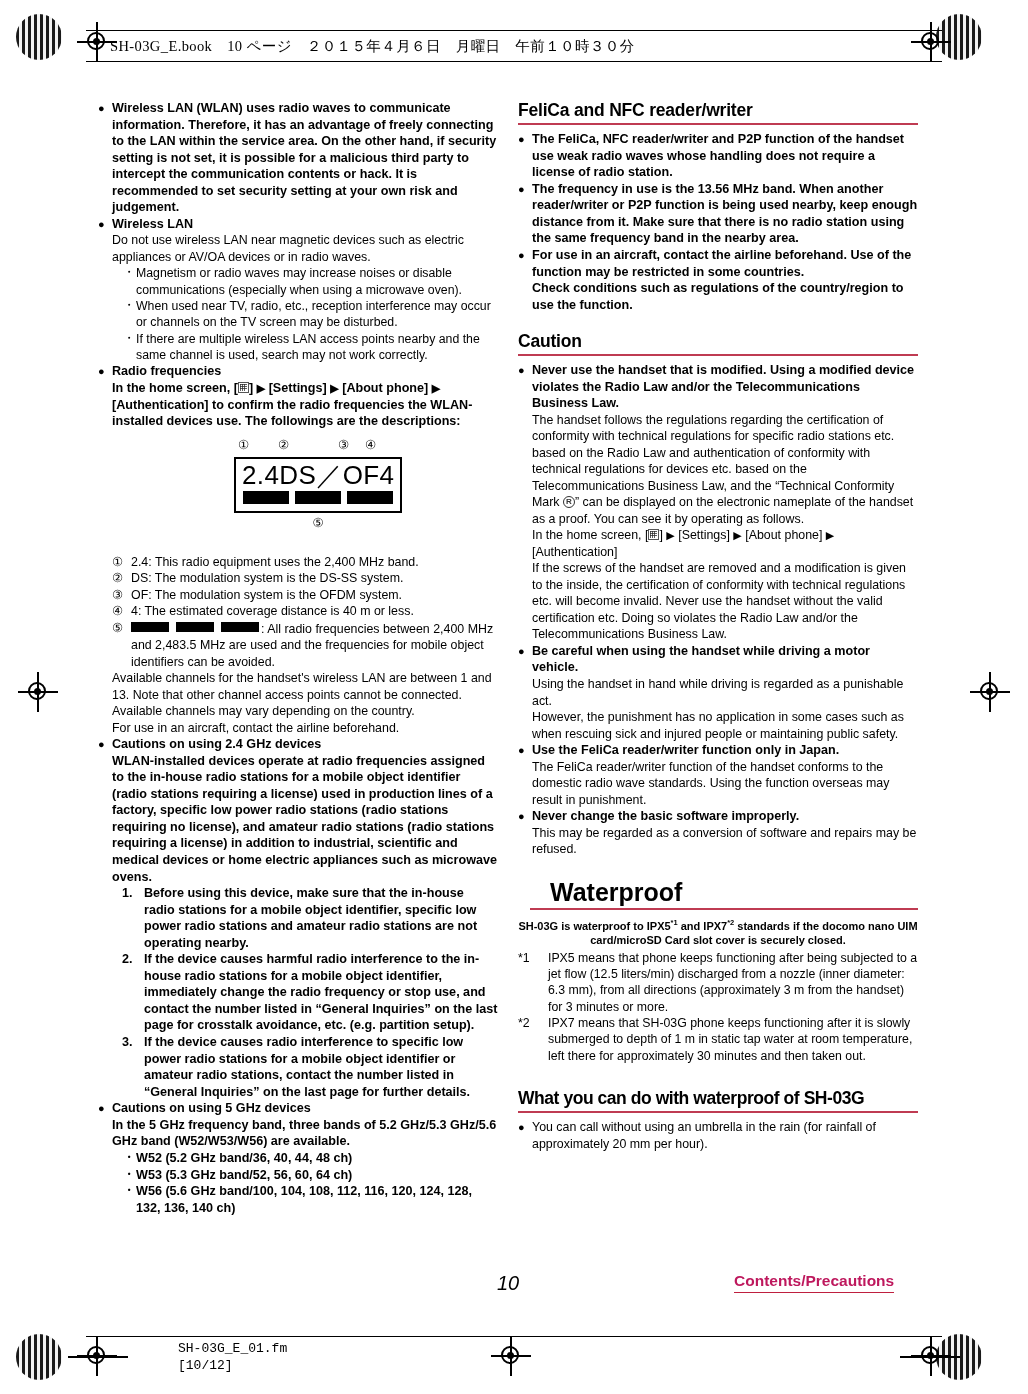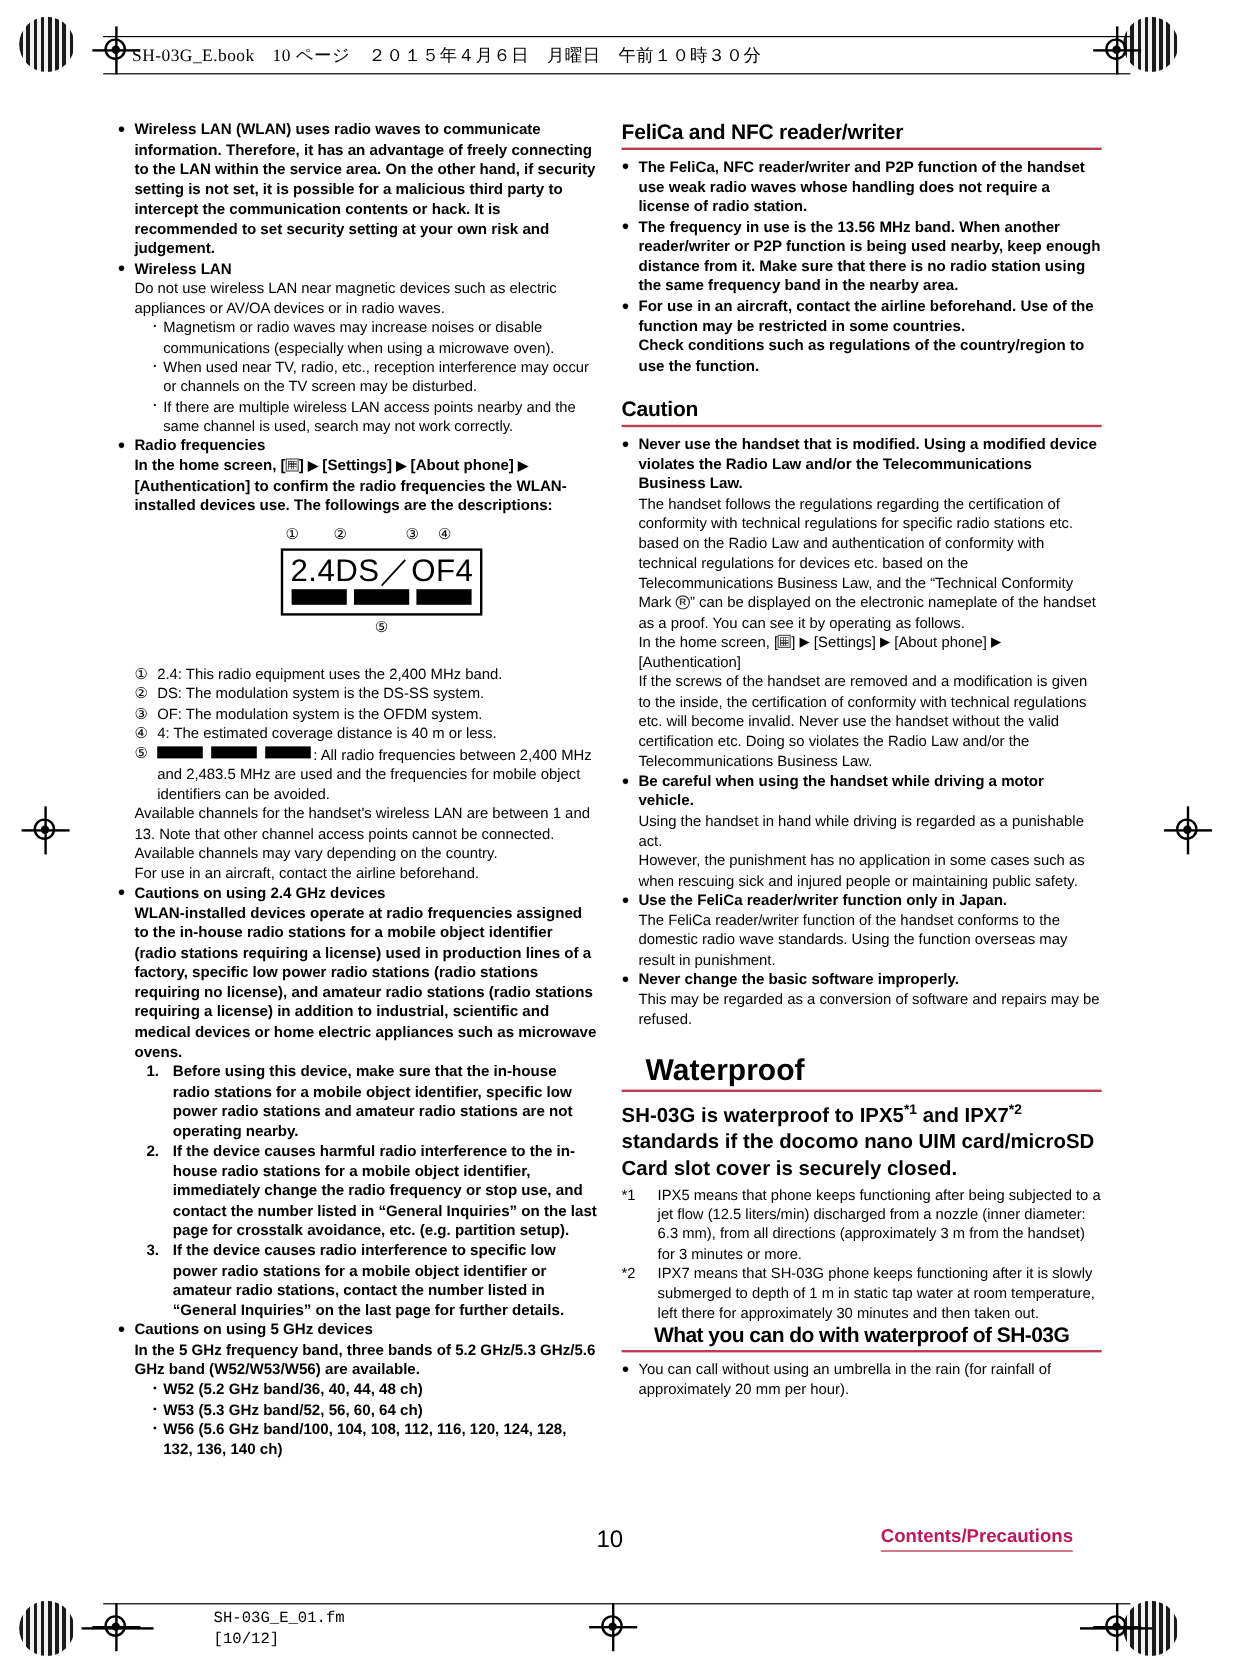--- a/index.html
+++ b/index.html
@@ -107,39 +107,40 @@
     border-bottom: 2.5px solid #bf3b52;
     padding-bottom: 3px;
     line-height: 1.15;
   }
   h2.sec-head.tight { letter-spacing: -0.45px; }
 
   .chapter-head {
     display: flex;
     align-items: flex-start;
     border-bottom: 2.5px solid #bf3b52;
-    margin: 0 0 8px 0;
+    margin: 0 0 8px 12px;
     padding-bottom: 2px;
   }
   .chapter-bar {
     width: 11px;
     background: #bf3b52;
     margin-right: 9px;
     flex: 0 0 auto;
   }
   .chapter-title {
     font-size: 25px;
     font-weight: bold;
     line-height: 1.1;
     padding-top: 1px;
   }
   .bold-txt {
-    font-size: 17px;
+    font-size: 11px;
     line-height: 1.315;
     font-weight: bold;
+    text-align: center;
   }
 
   ul.bul { list-style: none; margin: 0; padding: 0; }
   ul.bul > li {
     position: relative;
     padding-left: 14px;
     margin-bottom: 0px;
   }
   ul.bul > li > .dot-mk {
     position: absolute;
@@ -332,20 +333,21 @@
 
   .sup { font-size: 0.68em; vertical-align: super; }
 
   
   .page-num {
     position: absolute;
     left: 497px;
     top: 1272px;
     font-size: 20px;
     color: #000;
+    font-style: italic;
   }
   .running-head {
     position: absolute;
     left: 734px;
     top: 1272px;
     font-size: 15.5px;
     font-weight: bold;
     color: #be185d;
     border-bottom: 1.6px solid #bf1f3f;
     padding-bottom: 2px;
@@ -558,21 +560,21 @@
 
     <div class="fn" style="margin-top:2px;">
       <span class="fn-mk">*1</span>
       <span>IPX5 means that phone keeps functioning after being subjected to a jet flow (12.5 liters/min) discharged from a nozzle (inner diameter: 6.3 mm), from all directions (approximately 3 m from the handset) for 3 minutes or more.</span>
     </div>
     <div class="fn">
       <span class="fn-mk">*2</span>
       <span>IPX7 means that SH-03G phone keeps functioning after it is slowly submerged to depth of 1 m in static tap water at room temperature, left there for approximately 30 minutes and then taken out.</span>
     </div>
 
-    <h2 class="sec-head tight" style="text-align:center;">What you can do with waterproof of SH-03G</h2>
+    <h2 class="sec-head tight" style="margin-top:24px;">What you can do with waterproof of SH-03G</h2>
 
     <ul class="bul">
       <li>
         <span class="dot-mk">●</span>
         <span class="sub">You can call without using an umbrella in the rain (for rainfall of approximately 20 mm per hour).</span>
       </li>
     </ul>
   </div>
 </div>
 

